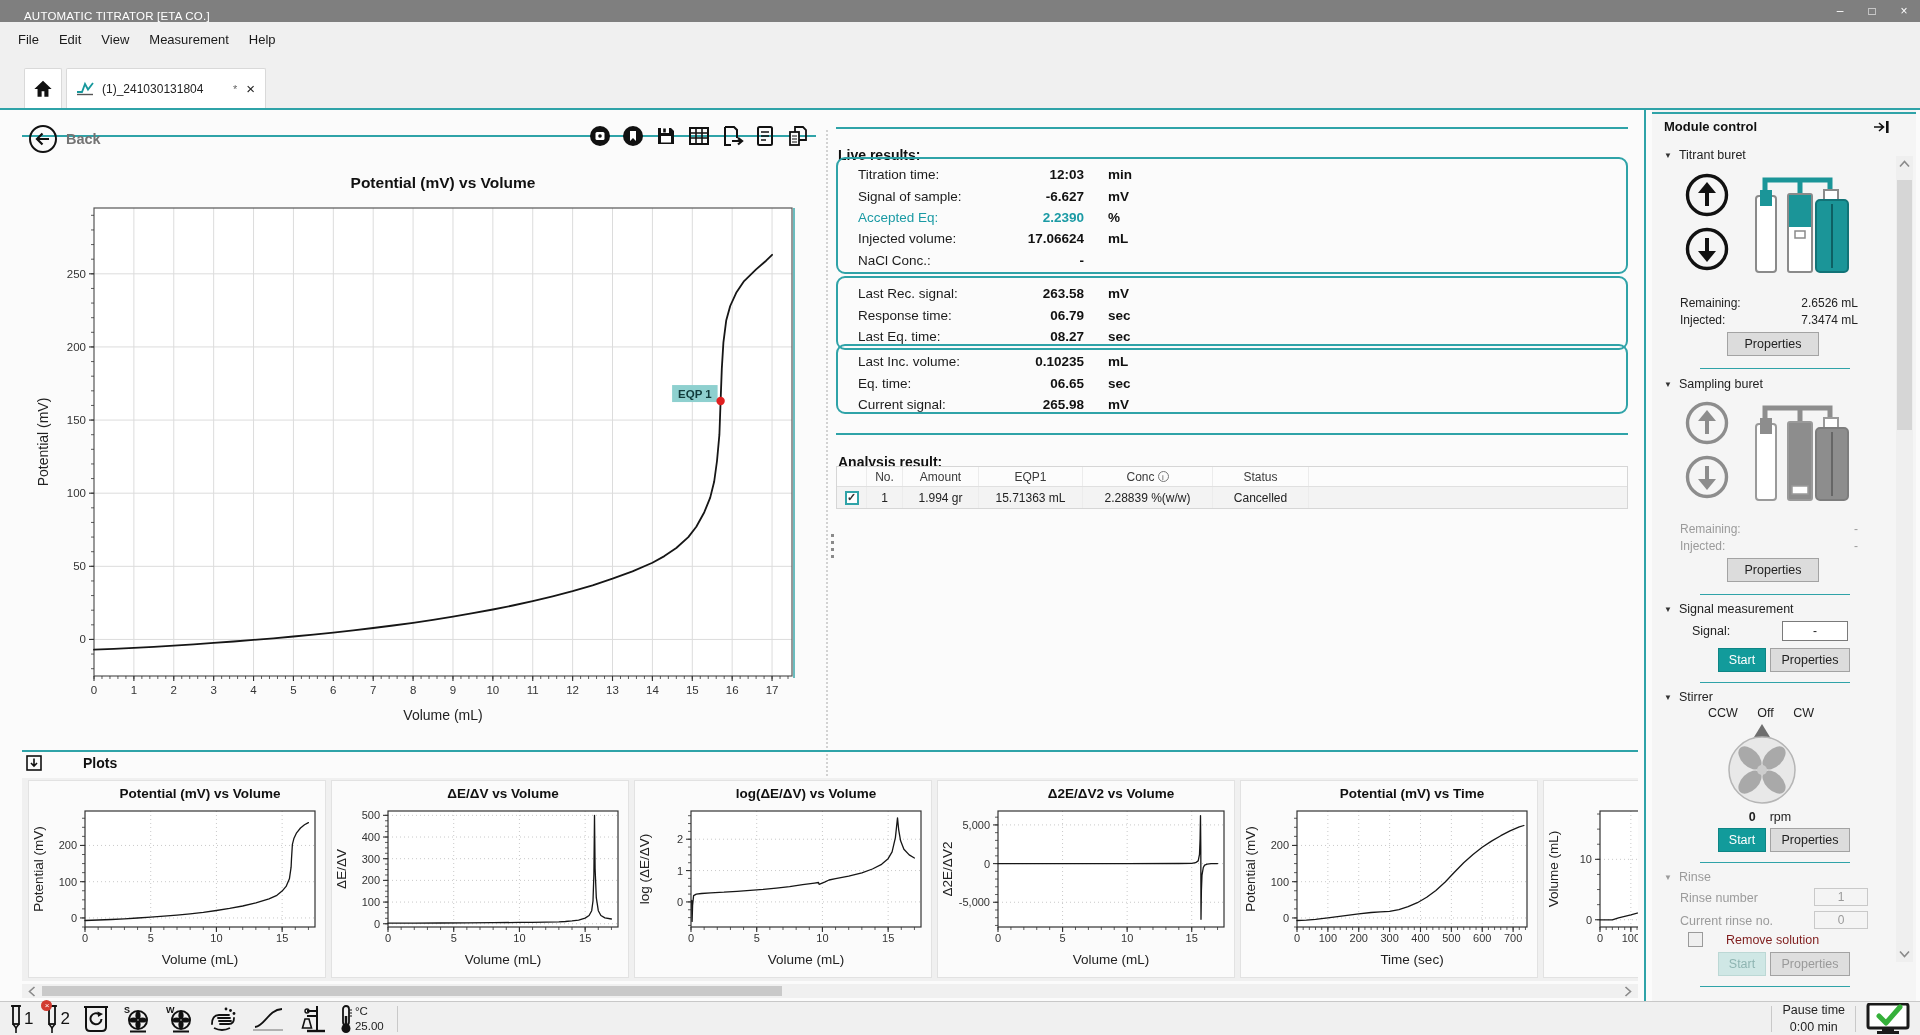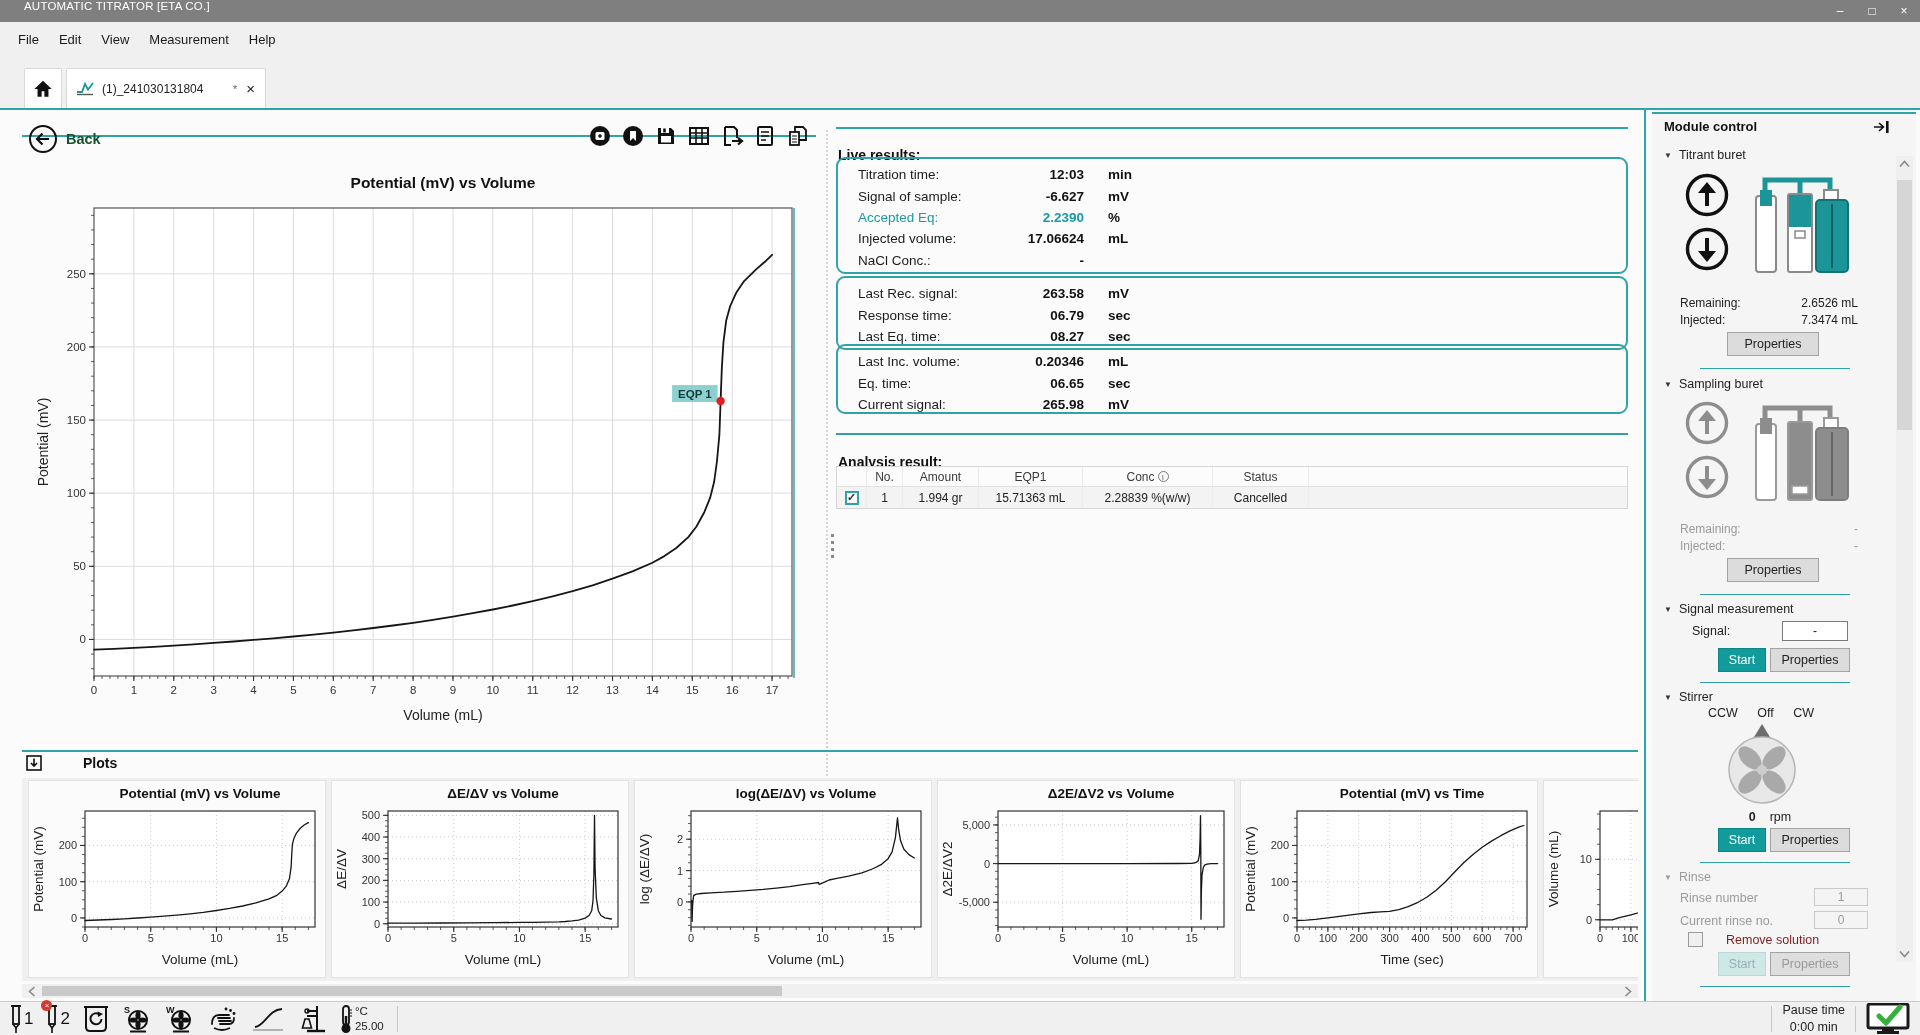--- a/index.html
+++ b/index.html
@@ -1,42 +1,42 @@
 <!DOCTYPE html>
 <html><head>
 <meta charset="utf-8">
 <style>
   * { margin:0; padding:0; box-sizing:border-box; }
   html,body { width:1920px; height:1035px; overflow:hidden; }
   body { font-family:"Liberation Sans", sans-serif; background:#f0f0f0; position:relative; color:#1c1c1c; }
   .abs { position:absolute; }
 
   
-  .titlebar { position:absolute; left:0; top:0; width:1920px; height:22px; background:#7f7f7f; display:flex; align-items:flex-start; }
+  .titlebar { position:absolute; left:0; top:0; width:1920px; height:22px; background:#7f7f7f; display:flex; align-items:flex-end; }
   .titlebar .title { color:#ffffff; font-size:11.5px; padding-left:24px; letter-spacing:.2px; }
   .win-controls { margin-left:auto; display:flex; height:100%; }
   .win-btn { width:32px; height:100%; color:#fff; font-size:12px; display:flex; align-items:center; justify-content:center; cursor:default; }
   .menubar { position:absolute; left:0; top:22px; width:1920px; height:34px; background:#f0f0f0; display:flex; align-items:center; padding-left:8px; }
   .menu-item { font-size:13px; color:#1a1a1a; padding:6px 10px; }
   .tabbar { position:absolute; left:0; top:56px; width:1920px; height:52px; background:#f0f0f0; }
   .tab { position:absolute; top:12px; height:40px; background:#ffffff; border:1px solid #d9d9d9; border-bottom:none; border-radius:2px 2px 0 0; display:flex; align-items:center; }
   .tab.home { left:24px; width:38px; justify-content:center; }
   .tab.doc { left:66px; width:200px; padding:0 8px; gap:7px; }
   .tab-label { font-size:12px; color:#222; white-space:nowrap; }
   .tab-mod { font-size:11px; color:#666; margin-left:auto; }
   .tab-close { font-size:15px; color:#222; padding:0 2px; line-height:1; }
   .teal-top { position:absolute; left:0; top:108px; width:1920px; height:2px; background:#2fa3a8; }
 
   
   .content { position:absolute; left:0; top:110px; width:1920px; height:891px; background:#fbfbfb; }
   .hline { background:#2fa3a8; height:2px; }
   .chart-panel { position:absolute; left:22px; top:8px; width:794px; height:642px; }
   .panel-topline { position:absolute; left:0; top:17px; width:100%; height:2px; background:#2fa3a8; }
   .back-btn { position:absolute; left:6px; top:6px; display:flex; align-items:center; gap:8px; }
-  .back-label { font-size:14.5px; font-weight:bold; color:#14532d; }
+  .back-label { font-size:14.5px; font-weight:bold; color:#737373; }
   .chart-toolbar { position:absolute; right:6px; top:6px; display:flex; gap:9px; align-items:center; }
   .tool-icon { width:24px; height:24px; }
   .divider-dotted { position:absolute; left:826px; top:20px; height:718px; width:0; border-left:2px dotted #d2d2d2; }
   .divider-handle { position:absolute; left:831px; top:424px; width:3px; height:28px; background:repeating-linear-gradient(#8a8a8a 0 3px, transparent 3px 7px); }
 
   .results-panel { position:absolute; left:836px; top:8px; width:794px; height:632px; }
   .rp-title { position:absolute; left:2px; font-size:14px; font-weight:bold; color:#111;margin-top:12px; }
   .lr-box { position:absolute; left:0; width:792px; border:2px solid #2fa3a8; border-radius:9px; padding:5px 0 0 20px; background:transparent; }
   .lr-row { display:grid; grid-template-columns:138px 88px auto; height:21.4px; align-items:center; font-size:13.5px; }
   .lr-label { color:#1c1c1c; }
@@ -432,21 +432,21 @@
           </div>
           <div class="lr-row">
             <span class="lr-label">Last Eq. time:</span>
             <span class="lr-value">08.27</span>
             <span class="lr-unit">sec</span>
           </div>
         </div>
         <div class="lr-box" style="top: 226px; height: 70px;">
           <div class="lr-row">
             <span class="lr-label">Last Inc. volume:</span>
-            <span class="lr-value">0.20346</span>
+            <span class="lr-value">0.10235</span>
             <span class="lr-unit">mL</span>
           </div>
           <div class="lr-row">
             <span class="lr-label">Eq. time:</span>
             <span class="lr-value">06.65</span>
             <span class="lr-unit">sec</span>
           </div>
           <div class="lr-row">
             <span class="lr-label">Current signal:</span>
             <span class="lr-value">265.98</span>

